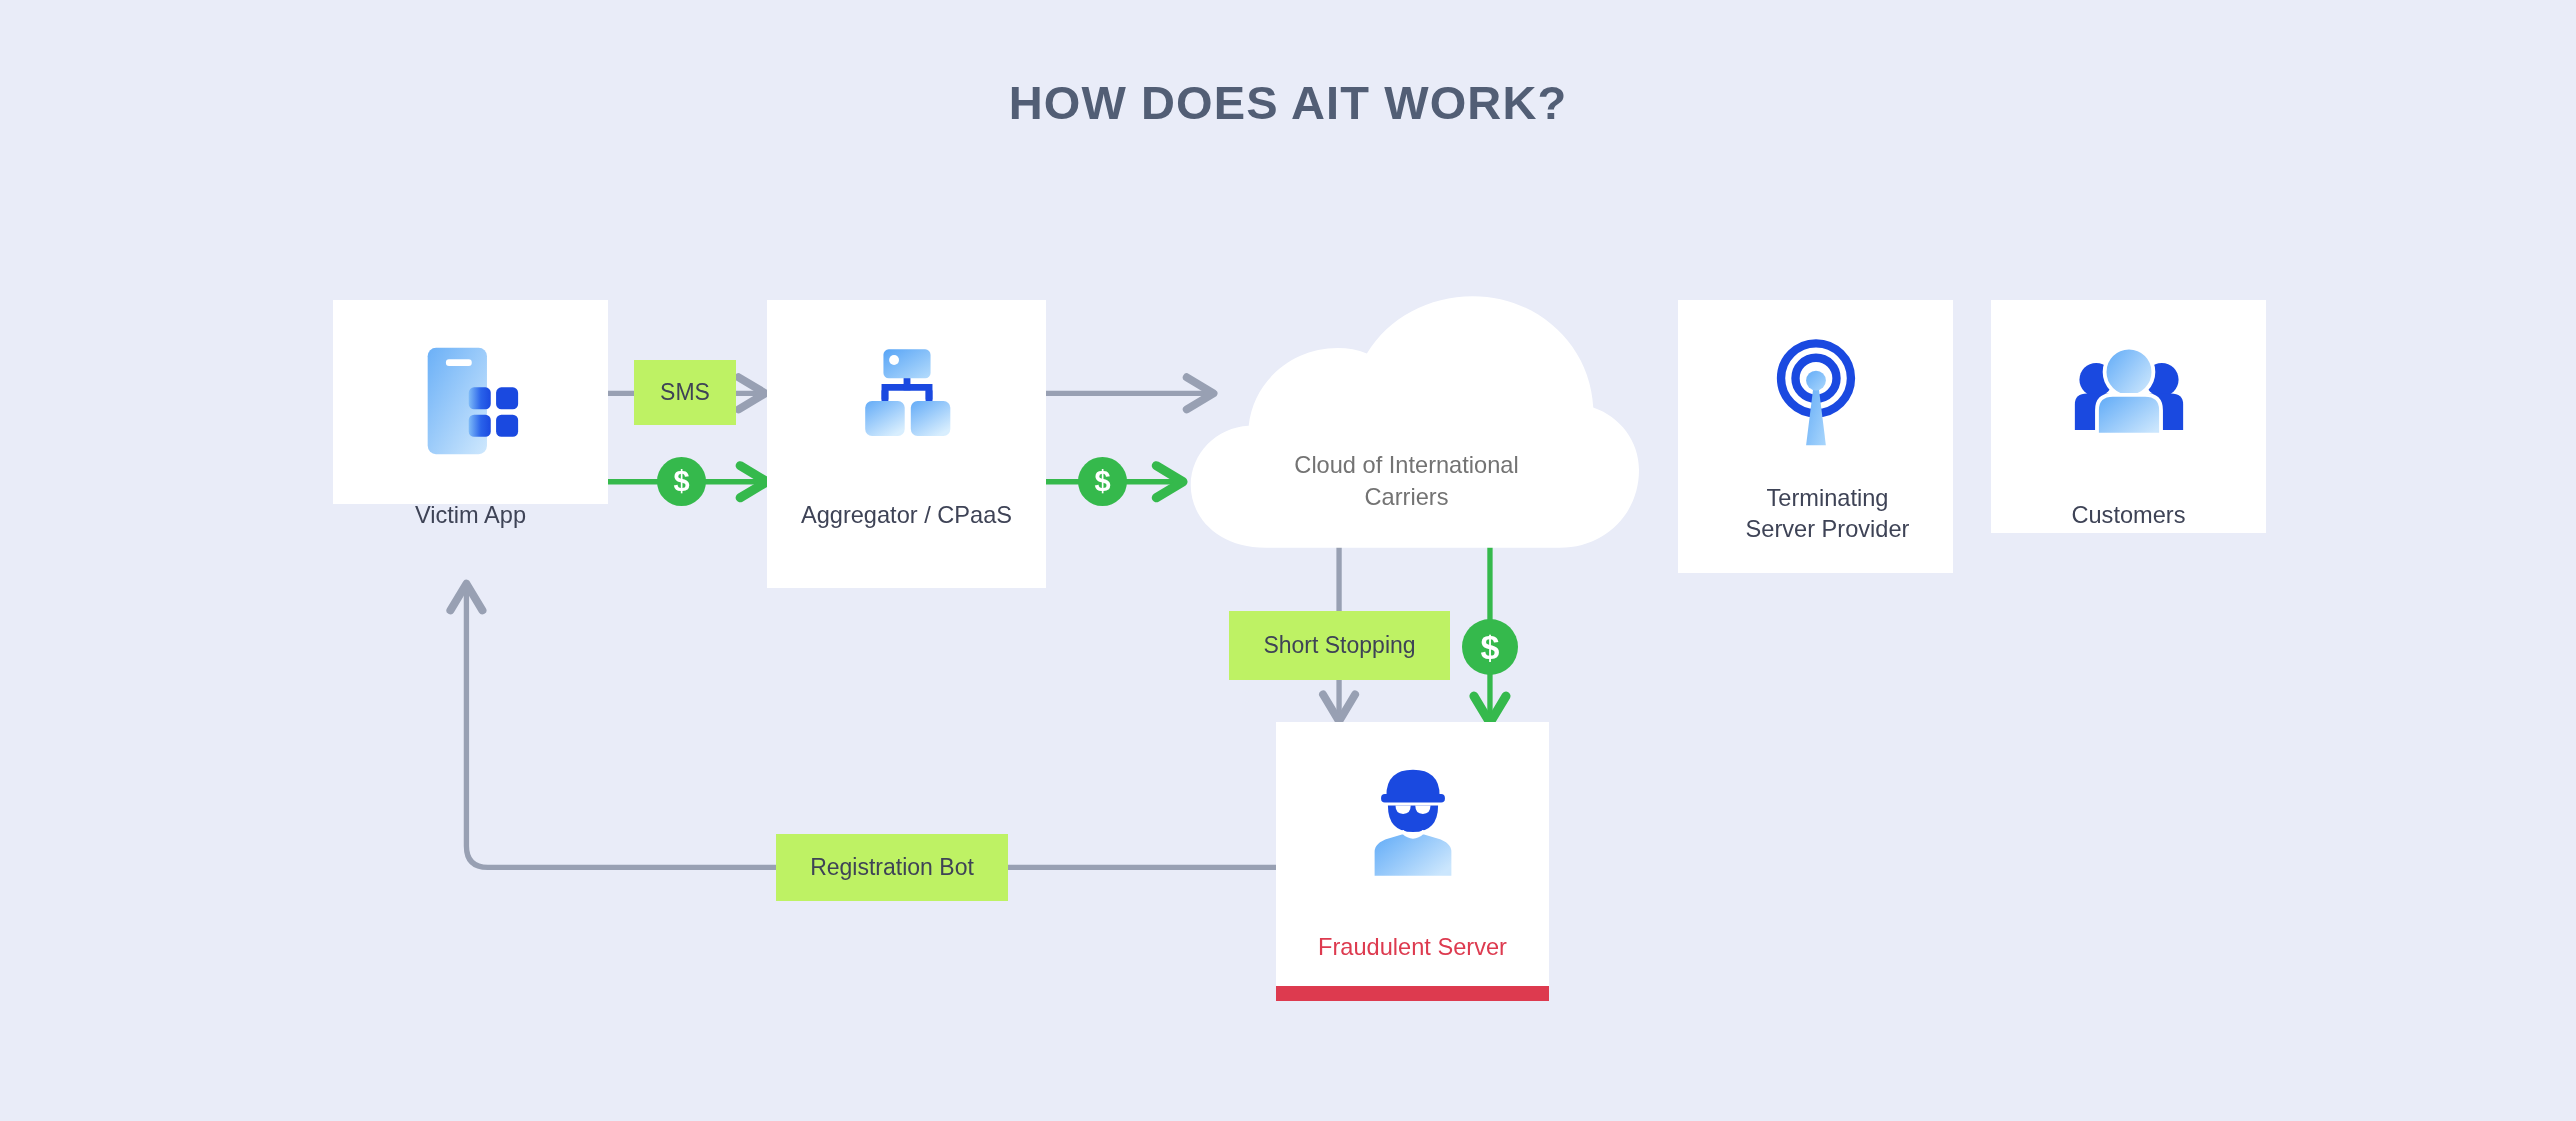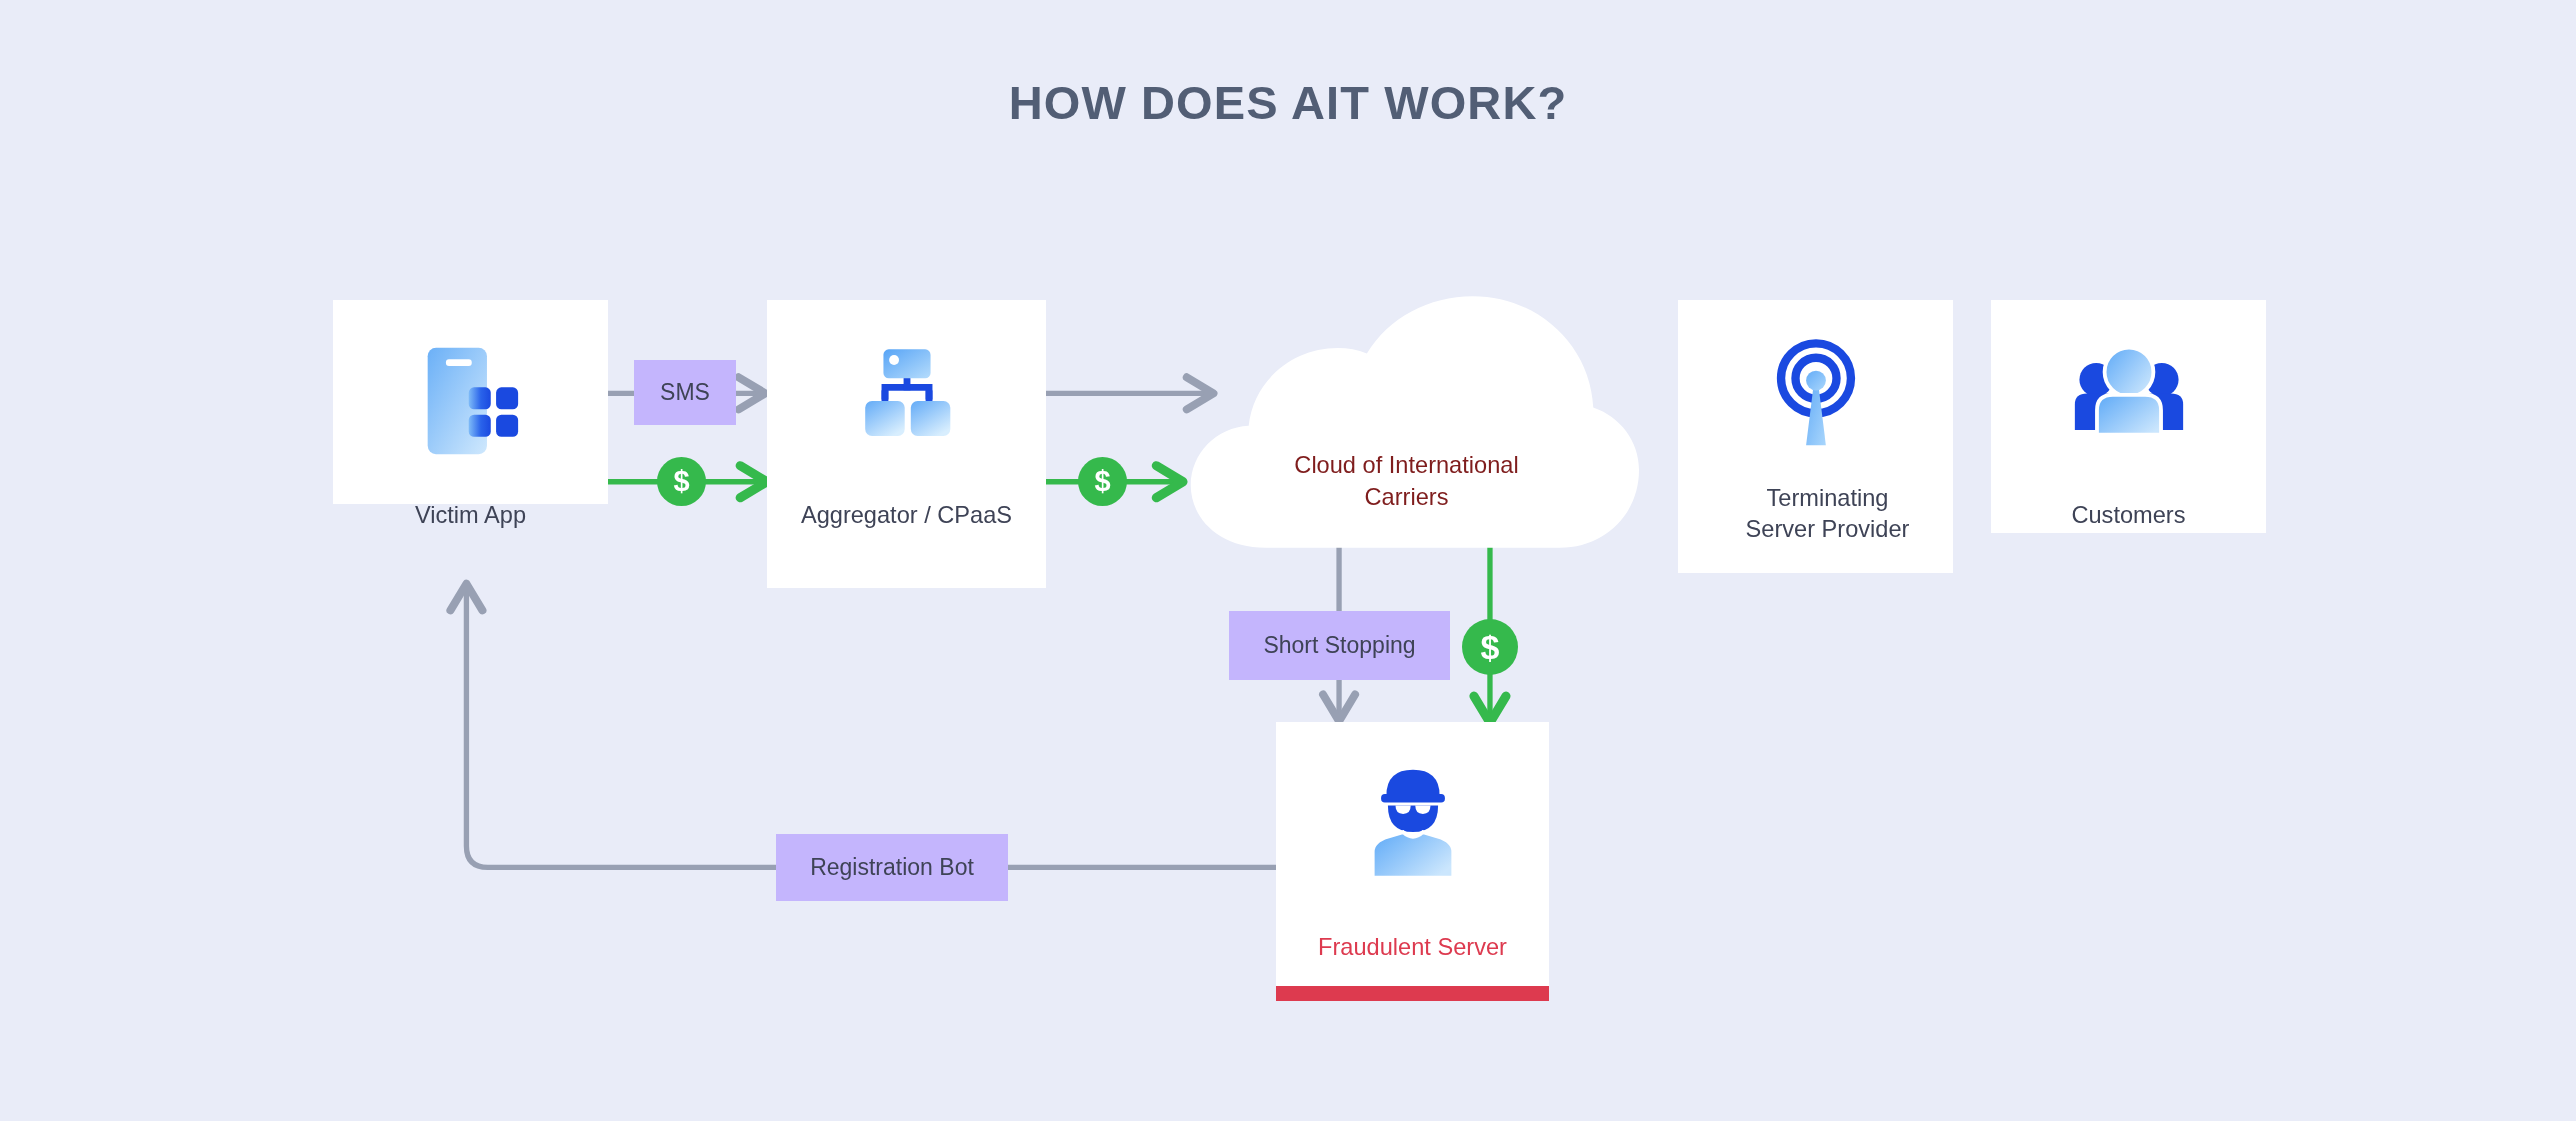--- a/index.html
+++ b/index.html
@@ -76,29 +76,29 @@
   }
 
   
   #cloud-shape {
     position: absolute;
   }
   #cloud-label {
     position: absolute;
     text-align: center;
     font-size: 23.6px;
-    color: #7f1d1d;
+    color: #737373;
     line-height: 1.35;
     font-family: "Liberation Sans", sans-serif;
   }
 
   
   .edge-label {
     position: absolute;
-    background: #c4b5fd;
+    background: #bef264;
     display: flex;
     align-items: center;
     justify-content: center;
     font-size: 23px;
     color: #3e4356;
     font-family: "Liberation Sans", sans-serif;
     box-sizing: border-box;
   }
 
   

